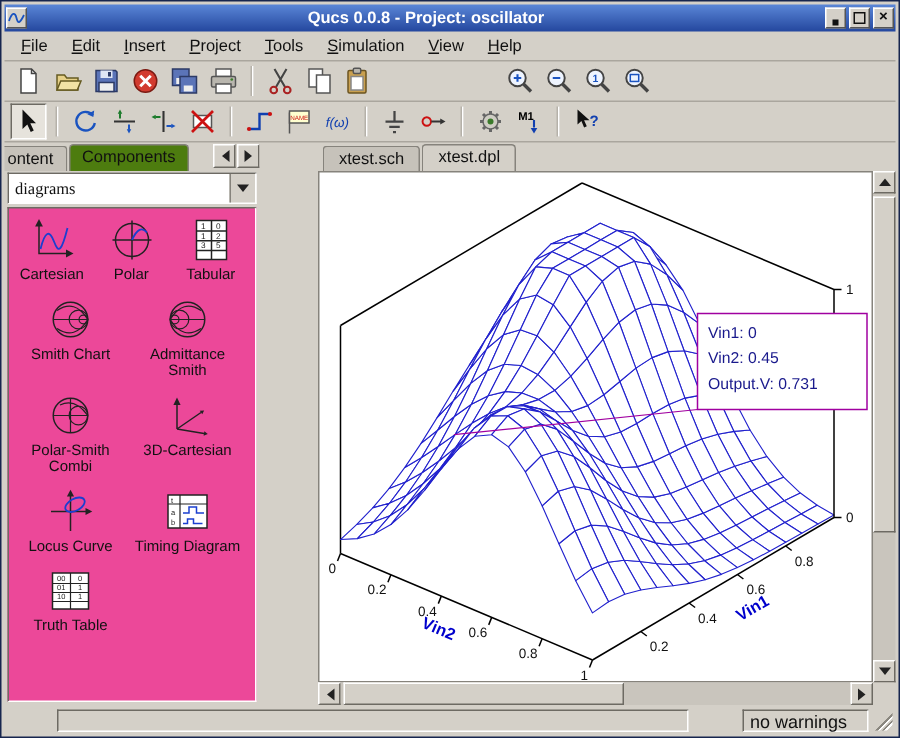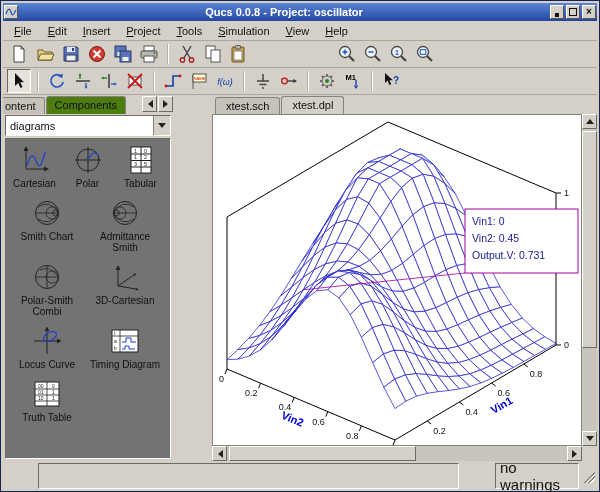--- a/index.html
+++ b/index.html
@@ -29,24 +29,24 @@
   .sidebar{flex:0 0 170px;width:170px;display:flex;flex-direction:column;min-height:0;}
   .side-tabs{flex:0 0 19px;display:flex;align-items:flex-end;overflow:hidden;position:relative;}
   .tab{font-size:11px;padding:2px 8px;background:#c6c2ba;border:1px solid #86837c;border-bottom:none;border-radius:3px 3px 0 0;margin-right:1px;color:#111;white-space:nowrap;}
   .tab.active{background:#4d7c0f;padding-bottom:3px;}
   .tab.clipped{margin-left:-6px;border-left:none;}
   .tab-arrows{position:absolute;right:0;top:1px;display:flex;gap:1px;}
   .sbtn{width:15px;height:16px;background:#d4d0c8;border:1px solid;border-color:#fff #6d6a63 #6d6a63 #fff;display:flex;align-items:center;justify-content:center;padding:0;}
   .tri-l{width:0;height:0;border:4px solid transparent;border-right:5px solid #222;margin-left:-3px;}
   .tri-r{width:0;height:0;border:4px solid transparent;border-left:5px solid #222;margin-right:-3px;}
   .tri-d{width:0;height:0;border:4px solid transparent;border-top:5px solid #222;margin-top:4px;}
-  .combo{flex:0 0 21px;margin:1px 2px;display:flex;border:1px solid;border-color:#6d6a63 #fff #fff #6d6a63;background:#fff;align-items:center;}
+  .combo{flex:0 0 21px;margin:1px 2px;display:flex;border:1px solid;border-color:#6d6a63 #fff #fff #6d6a63;background:#fff;align-items:center;font-family:Liberation Serif, serif;}
   .combo-text{flex:1;font-size:11px;padding-left:4px;color:#111;}
   .combo-btn{width:17px;align-self:stretch;background:#d4d0c8;border-left:1px solid #86837c;display:flex;align-items:center;justify-content:center;}
-  .comp-list{flex:1;margin:1px 2px 2px;background:#737373;border:1px solid;border-color:#6d6a63 #fff #fff #6d6a63;overflow:hidden;display:flex;flex-wrap:wrap;align-content:flex-start;padding:4px 2px;}
+  .comp-list{flex:1;margin:1px 2px 2px;background:#ec4899;border:1px solid;border-color:#6d6a63 #fff #fff #6d6a63;overflow:hidden;display:flex;flex-wrap:wrap;align-content:flex-start;padding:4px 2px;}
   .comp-item{width:78px;display:flex;flex-direction:column;align-items:center;margin:2px 0 7px;}
   .comp-item:nth-child(-n+3){width:53px;}
   .comp-icon{height:30px;display:flex;align-items:center;justify-content:center;}
   .comp-label{font-size:10px;line-height:11px;text-align:center;margin-top:3px;color:#111;}
   
   .main{flex:1;display:flex;flex-direction:column;min-width:0;margin-left:39px;}
   .doc-tabs{flex:0 0 19px;display:flex;align-items:flex-end;padding-left:3px;}
   .doc-tab{font-size:11px;padding:2px 10px;background:#c6c2ba;border:1px solid #86837c;border-bottom:none;border-radius:3px 3px 0 0;margin-right:1px;color:#111;}
   .doc-tab.active{background:#d4d0c8;padding-bottom:3px;}
   .canvas-row{flex:1;display:flex;min-height:0;}
@@ -58,21 +58,21 @@
   .tri-dn{width:0;height:0;border:4px solid transparent;border-top:5px solid #222;margin-top:4px;}
   .vtrack{flex:1;position:relative;}
   .vthumb{position:absolute;left:0;right:0;top:2px;height:72%;background:#d4d0c8;border:1px solid;border-color:#fff #6d6a63 #6d6a63 #fff;}
   .hscroll-row{flex:0 0 15px;display:flex;}
   .hscroll{flex:1;background:#c9c5bd;display:flex;}
   .htrack{flex:1;position:relative;}
   .hthumb{position:absolute;top:0;bottom:0;left:2px;width:55%;background:#d4d0c8;border:1px solid;border-color:#fff #6d6a63 #6d6a63 #fff;}
   .scorner{width:15px;background:#d4d0c8;}
   
   .statusbar{flex:0 0 19px;display:flex;align-items:center;gap:3px;padding:2px 2px 0;}
-  .scell{height:26px;border:1px solid;border-color:#6d6a63 #fff #fff #6d6a63;font-size:15px;display:flex;align-items:center;padding:0 4px;color:#111;margin-left:33px;}
+  .scell{height:15px;border:1px solid;border-color:#6d6a63 #fff #fff #6d6a63;font-size:12px;display:flex;align-items:center;padding:0 4px;color:#111;margin-left:33px;}
   .scell.grow{flex:1;}
   .scell.warn{flex:0 0 84px;width:84px;}
   .grip{width:13px;height:13px;background:
     linear-gradient(135deg,transparent 0 55%,#8a877f 55% 62%,#fff 62% 68%,transparent 68% 72%,#8a877f 72% 79%,#fff 79% 85%,transparent 85%);}
   
   g.tick{font-size:9px;fill:#111;font-family:"Liberation Sans",sans-serif;}
   g.axname{font-size:11px;font-weight:bold;font-family:"Liberation Sans",sans-serif;}
   text.mline{font-size:10.5px;fill:#19198c;font-family:"Liberation Sans",sans-serif;}
 </style>
 </head>

